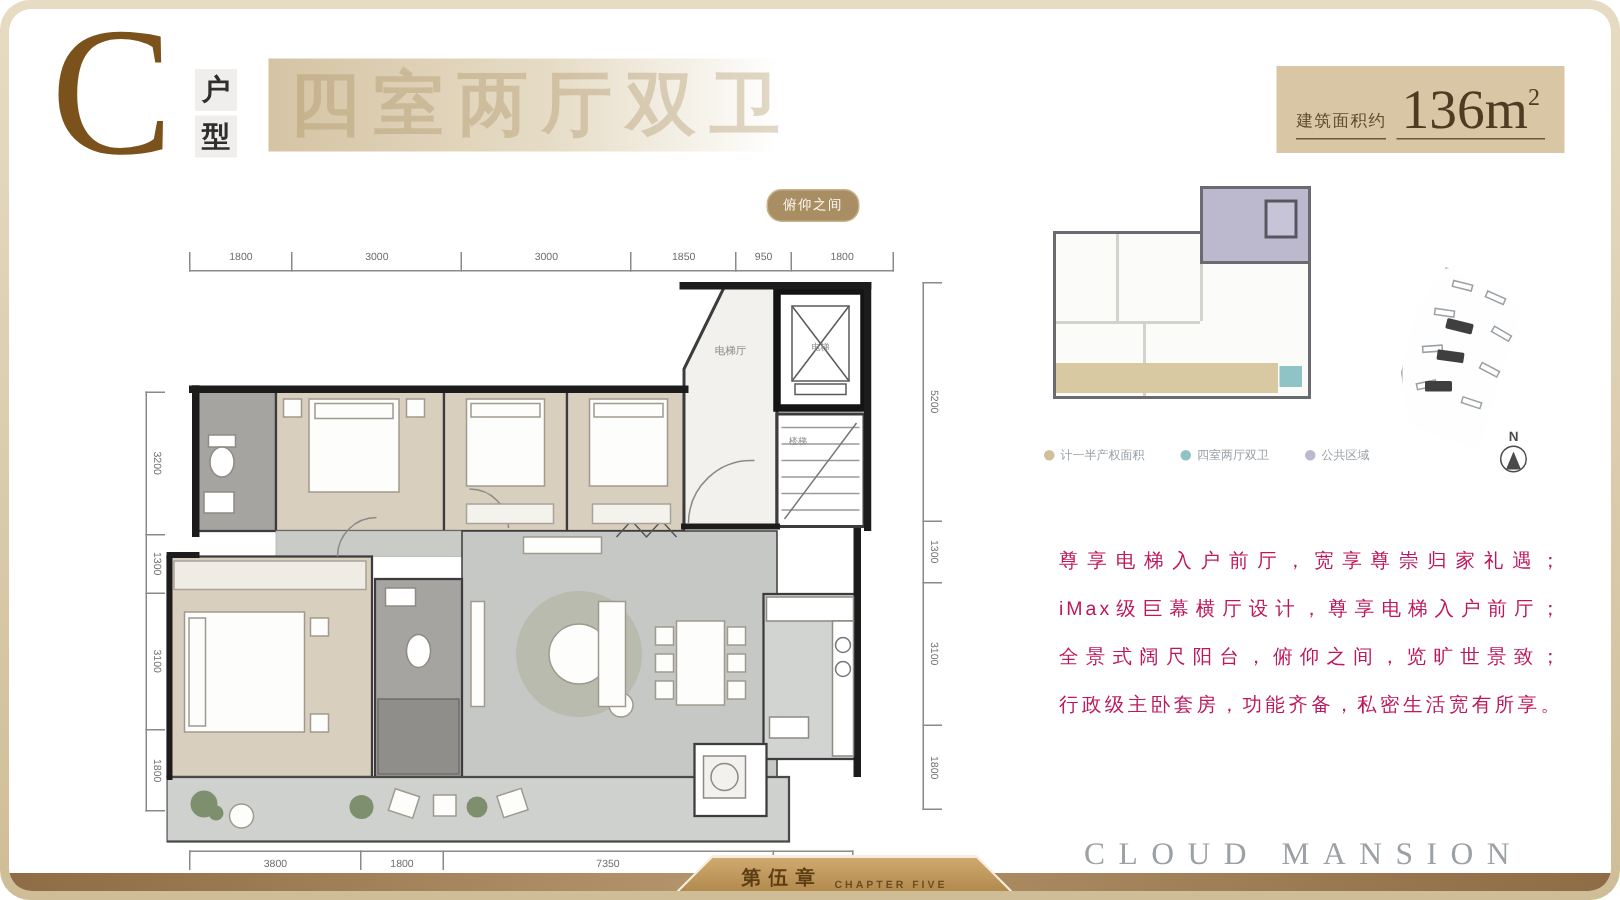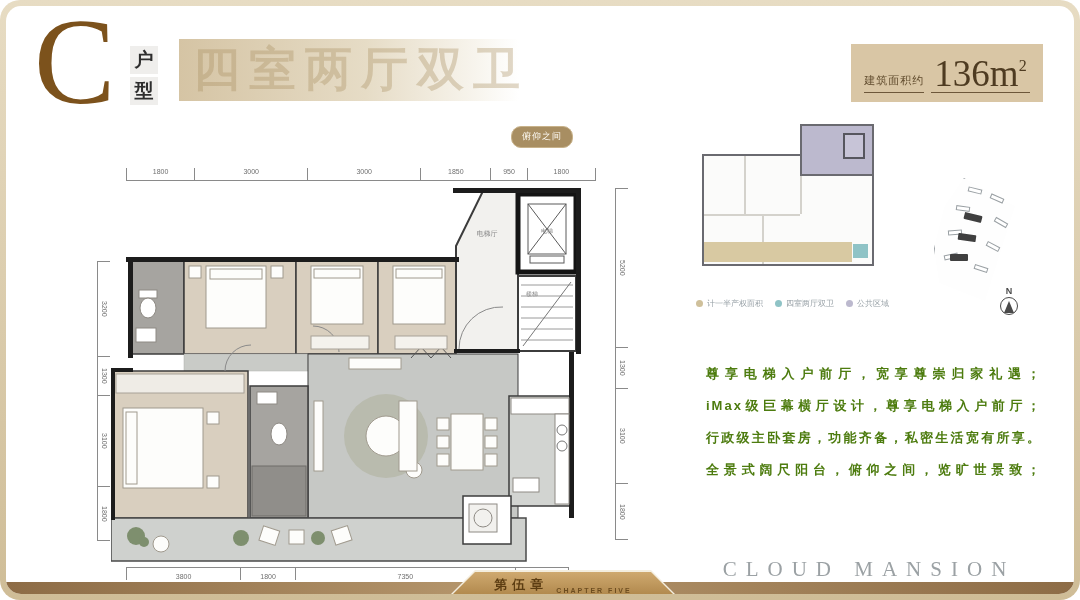--- a/index.html
+++ b/index.html
@@ -40,34 +40,34 @@
   .plan-svg { position:absolute; left:20px; top:30px; }
 
   
   .miniplan { position:absolute; left:690px; top:118px; width:190px; height:172px; }
   .mp-main { position:absolute; left:6px; top:30px; width:172px; height:112px; border:2px solid #6a6a70; background:#fbfbfa; }
   .mp-line { position:absolute; background:#d4d2cc; }
   .mp-public { position:absolute; left:104px; top:0; width:74px; height:52px; background:#bcb9ce; border:2px solid #6a6a70; }
   .mp-elev { position:absolute; right:7px; top:7px; width:22px; height:26px; background:#c7c4d7; border:2px solid #56565e; }
   .mp-balcony { position:absolute; left:8px; top:118px; width:148px; height:20px; background:#d8c9a2; }
   .mp-teal { position:absolute; left:157px; top:120px; width:15px; height:14px; background:#8fc3c6; }
-  .legend { position:absolute; left:690px; top:292px; display:flex; gap:12px; align-items:center; font-size:8px; color:#97a0a6; }
+  .legend { position:absolute; left:690px; top:292px; display:flex; gap:24px; align-items:center; font-size:8px; color:#97a0a6; }
   .legend-item { display:flex; align-items:center; gap:4px; }
   .legend-dot { width:7px; height:7px; border-radius:50%; display:inline-block; }
   .fan { position:absolute; left:928px; top:172px; width:88px; height:128px; }
   .fan-shape { position:absolute; inset:0; background:#fefefe; border:1.5px solid #9aa0a4;
       clip-path:polygon(34% 0, 92% 22%, 58% 96%, 6% 82%, 0 55%, 12% 22%); }
   .fan-b { position:absolute; width:14px; height:5px; border:1px solid #9aa0a4; background:#fff; }
   .fan-d { position:absolute; width:18px; height:7px; background:#3f3f3f; border-radius:1px; }
   .compass { position:absolute; left:990px; top:280px; width:26px; text-align:center; color:#4a4a4a; }
   .compass-n { font-size:9px; font-weight:700; }
   .compass-circle { width:18px; height:18px; border:1.5px solid #4a4a4a; border-radius:50%; margin:1px auto 0; display:flex; align-items:flex-end; justify-content:center; }
   .compass-needle { width:0; height:0; border-left:5px solid transparent; border-right:5px solid transparent; border-bottom:12px solid #4a4a4a; margin-bottom:1px; }
   .desc { position:absolute; left:700px; top:352px; width:336px; }
-  .desc-line { display:block; font-size:13px; font-weight:700; color:#4d7c0f; letter-spacing:2px; line-height:32px; text-align:justify; text-align-last:justify; }
+  .desc-line { display:block; font-size:13px; font-weight:400; color:#be185d; letter-spacing:2px; line-height:32px; text-align:justify; text-align-last:justify; }
   .brand { position:absolute; left:690px; top:551px; width:346px; text-align:center;
       font-family:"Liberation Serif", serif; font-size:21px; letter-spacing:9px; color:#9ba1a4; white-space:nowrap; }
 
   
   .bottom-bar { position:absolute; left:0; right:0; bottom:0; height:12px; background:linear-gradient(90deg,#8d6c46,#b5966c 45%,#8d6c46); }
   .chapter { position:absolute; left:445px; bottom:0; width:224px; height:24px;
       clip-path:polygon(0 100%, 24px 0, calc(100% - 24px) 0, 100% 100%); background:#f4eedf; }
   .chapter-inner { position:absolute; inset:2px 2px 0 2px; clip-path:polygon(0 100%, 22px 0, calc(100% - 22px) 0, 100% 100%);
       background:linear-gradient(180deg,#cfa96f,#b28a4e); display:flex; align-items:flex-end; justify-content:center; gap:8px; }
   .chapter-cn { font-size:13px; font-weight:700; color:#5c3d12; letter-spacing:5px; }
@@ -307,22 +307,22 @@
   <div class="compass">
     <div class="compass-n">N</div>
     <div class="compass-circle">
           <div class="compass-needle"></div>
         </div>
   </div>
 
   <div class="desc">
         <span class="desc-line">尊享电梯入户前厅，宽享尊崇归家礼遇；</span>
         <span class="desc-line">iMax级巨幕横厅设计，尊享电梯入户前厅；</span>
+        <span class="desc-line">全景式阔尺阳台，俯仰之间，览旷世景致；</span>
         <span class="desc-line">行政级主卧套房，功能齐备，私密生活宽有所享。</span>
-        <span class="desc-line">全景式阔尺阳台，俯仰之间，览旷世景致；</span>
       </div>
 
   <div class="brand">CLOUD MANSION</div>
 
   <div class="bottom-bar"></div>
   <div class="chapter">
     <div class="chapter-inner">
       <span class="chapter-cn">第伍章</span>
       <span class="chapter-en">CHAPTER FIVE</span>
     </div>

